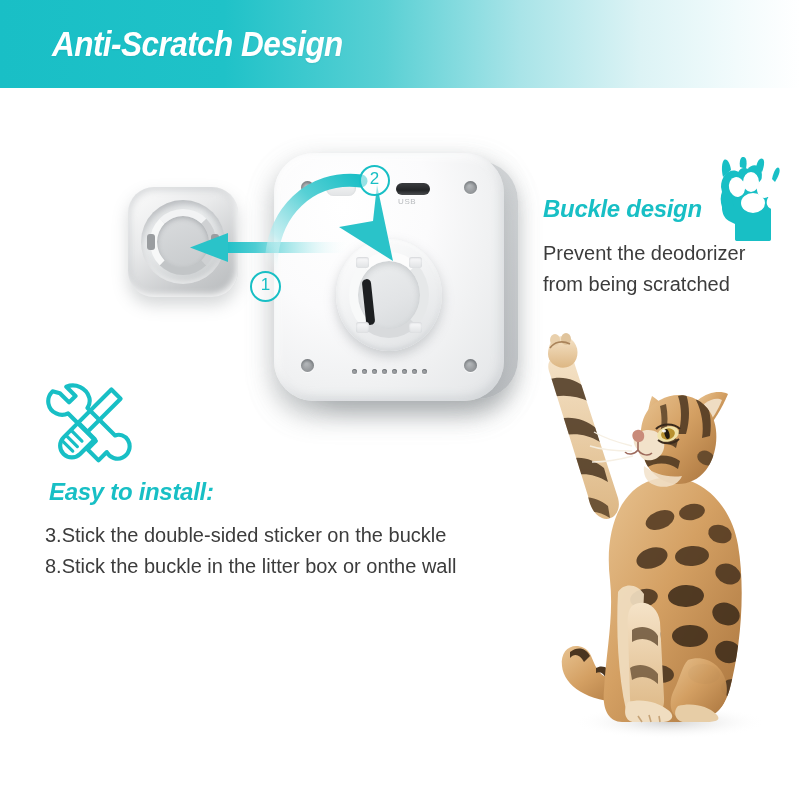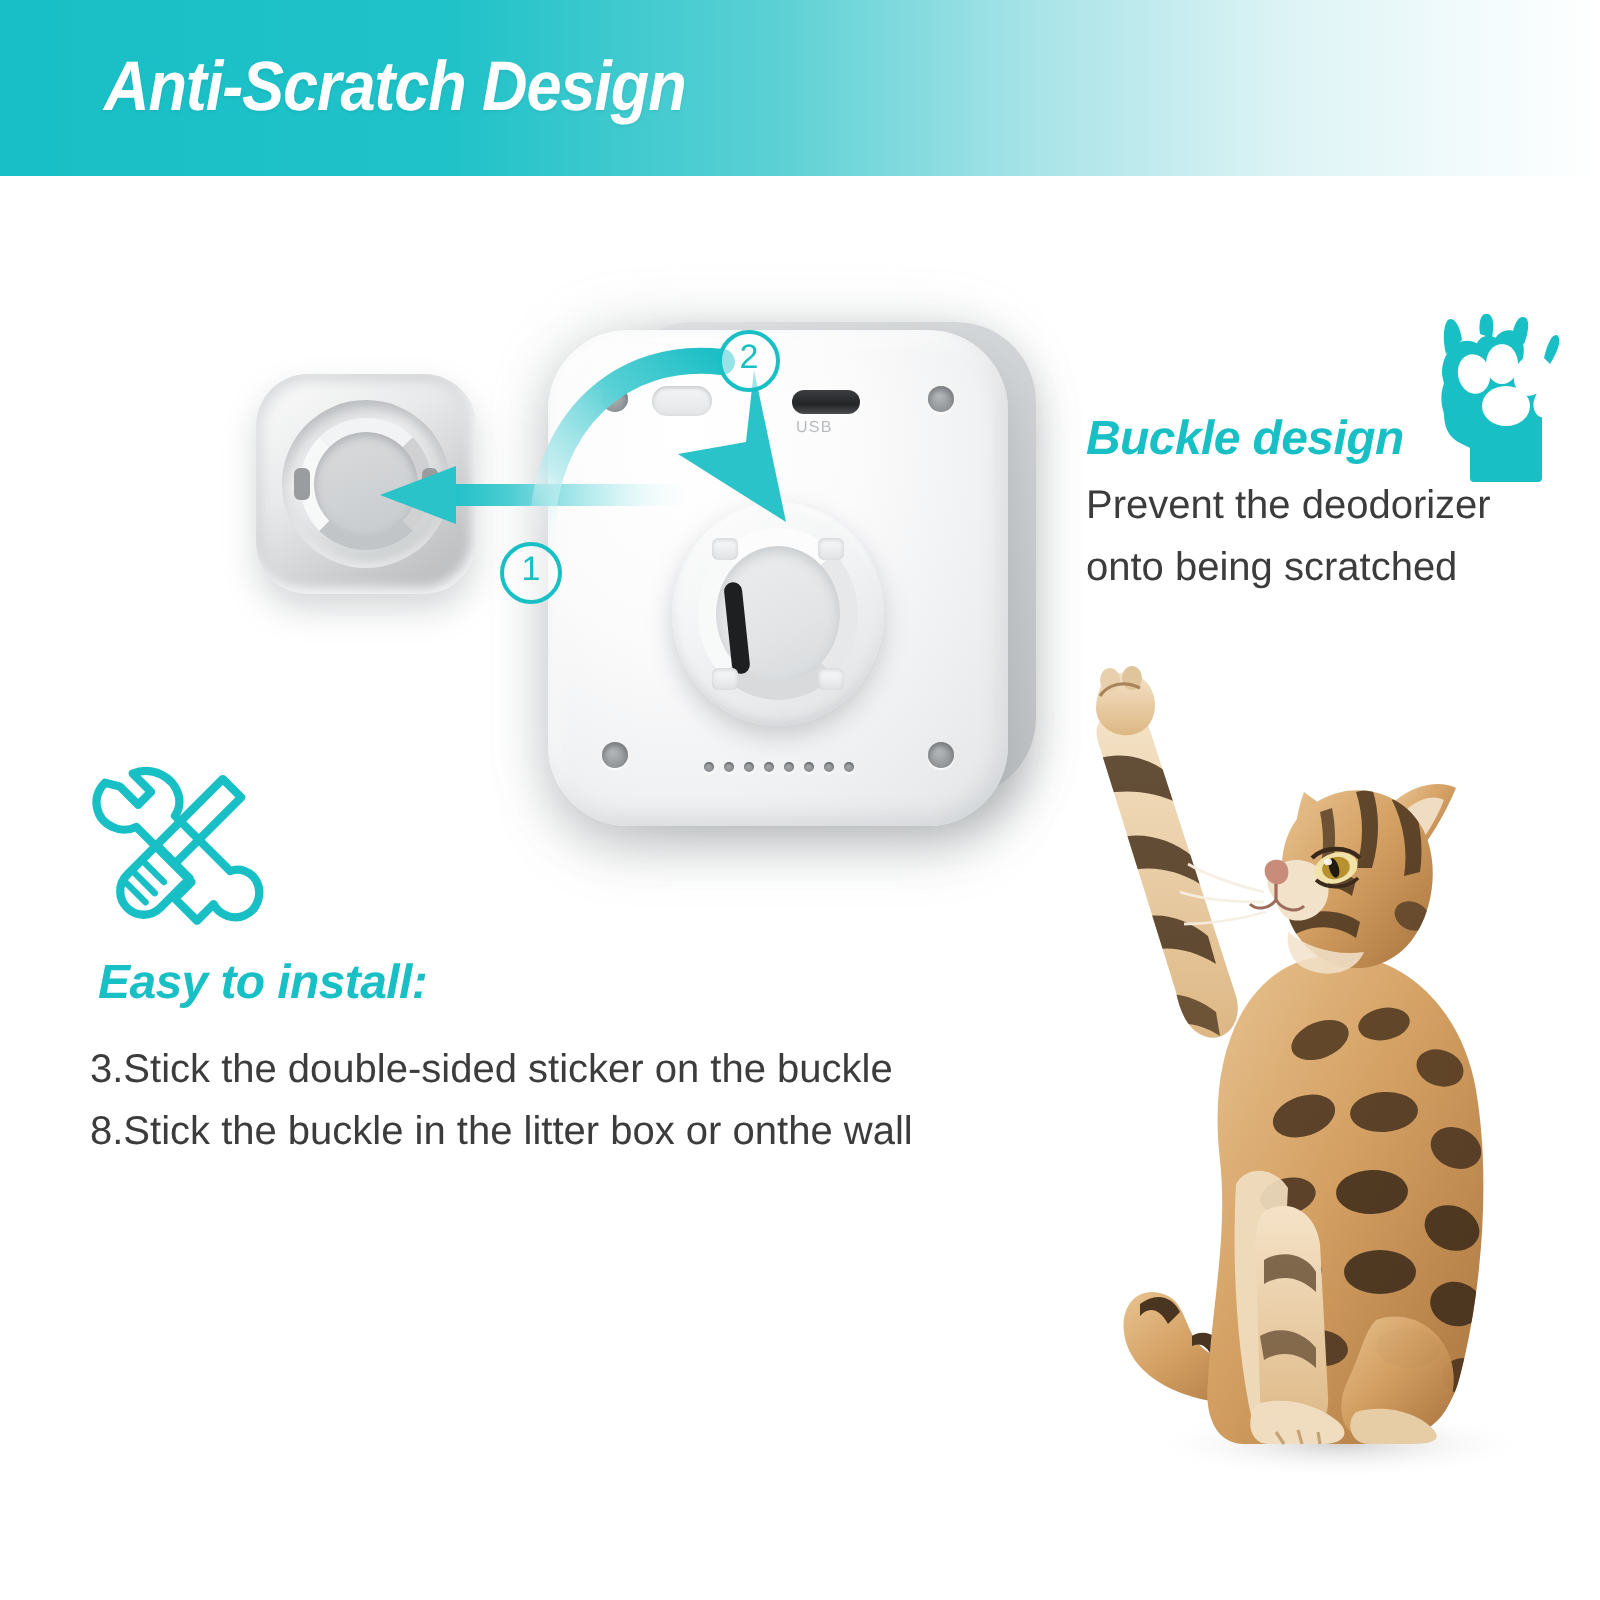--- a/index.html
+++ b/index.html
@@ -62,21 +62,21 @@
     line-height: 31px;
     white-space: nowrap;
   }
 
   
   #buckle-block {
     position: absolute;
     left: 543px; top: 190px;
     width: 255px;
   }
-  #buckle-heading { position: absolute; left: 0; top: 16px; }
+  #buckle-heading { position: absolute; left: 0; top: 5px; }
   #buckle-desc { position: absolute; left: 0; top: 48px; }
   #paw-icon {
     position: absolute;
     left: 715px; top: 157px;
     width: 66px; height: 86px;
   }
 
   
   #install-block {
     position: absolute;
@@ -148,21 +148,21 @@
   #device-side {
     position: absolute;
     left: 196px; top: 26px;
     width: 212px; height: 238px;
     border-radius: 40px;
     background: linear-gradient(135deg, #e3e5e7 0%, #cfd2d4 60%, #bfc2c5 100%);
     box-shadow: 0 10px 22px rgba(120,125,130,0.35);
   }
   #device-body {
     position: absolute;
-    left: 164px; top: 30px;
+    left: 164px; top: 18px;
     width: 230px; height: 248px;
     border-radius: 40px;
     background:
       radial-gradient(ellipse at 30% 22%, #ffffff 0%, #fbfbfc 38%, #f0f1f2 66%, #e2e4e6 100%);
     box-shadow: 0 12px 26px rgba(120,125,130,0.34),
                 inset -3px -4px 10px rgba(170,175,180,0.35),
                 inset 3px 4px 10px rgba(255,255,255,0.95);
   }
   .screw-hole {
     position: absolute;
@@ -372,21 +372,21 @@
       <ellipse cx="36" cy="25" rx="8" ry="10" fill="#ffffff"></ellipse>
       <ellipse cx="50" cy="31" rx="8" ry="10" fill="#ffffff" transform="rotate(12 50 31)"></ellipse>
       <ellipse cx="58" cy="44" rx="6" ry="8" fill="#ffffff" transform="rotate(20 58 44)"></ellipse>
     </g>
   </svg>
 
   <div id="buckle-block">
     <div id="buckle-heading" class="feature-heading">Buckle design</div>
     <div id="buckle-desc">
       <div class="body-line">Prevent the deodorizer</div>
-      <div class="body-line">onto being scratched</div>
+      <div class="body-line">from being scratched</div>
     </div>
   </div>
 
   <svg id="tools-icon" viewBox="0 0 92 86">
     <g fill="none" stroke="#18bfc5" stroke-width="4.5" stroke-linecap="round" stroke-linejoin="round">
       <path d="M14,10 L24,20 L31,13 L21,3 C31,-1 43,4 46,15 C47,19 46,23 44,26
                L74,56 C79,54 85,56 88,61 C92,68 89,77 82,80 C76,83 68,80 65,74
                L56,83 L44,71 L53,62 L23,32 C19,34 14,34 10,32 C1,28 -2,16 6,8 Z" transform="translate(2,2) scale(0.92)"></path>
       <path d="M70,6 L80,16 L44,52 L34,42 Z" transform="translate(2,2) scale(0.92)"></path>
       <path d="M34,42 L18,58 C13,63 13,71 18,76 C23,81 31,81 36,76 L52,60 Z" transform="translate(2,2) scale(0.92)"></path>

